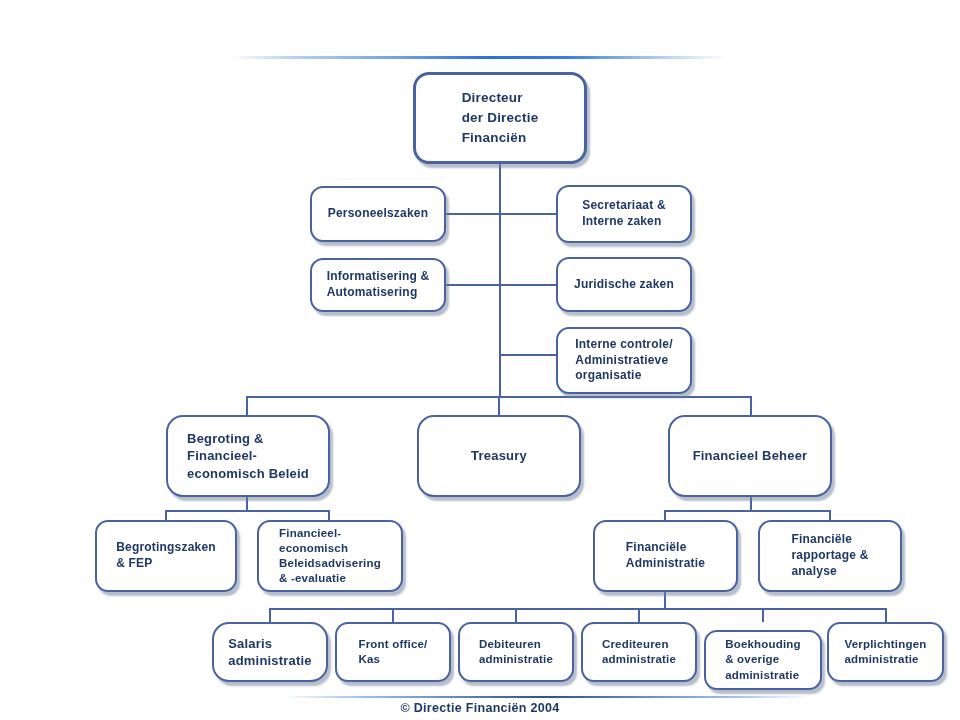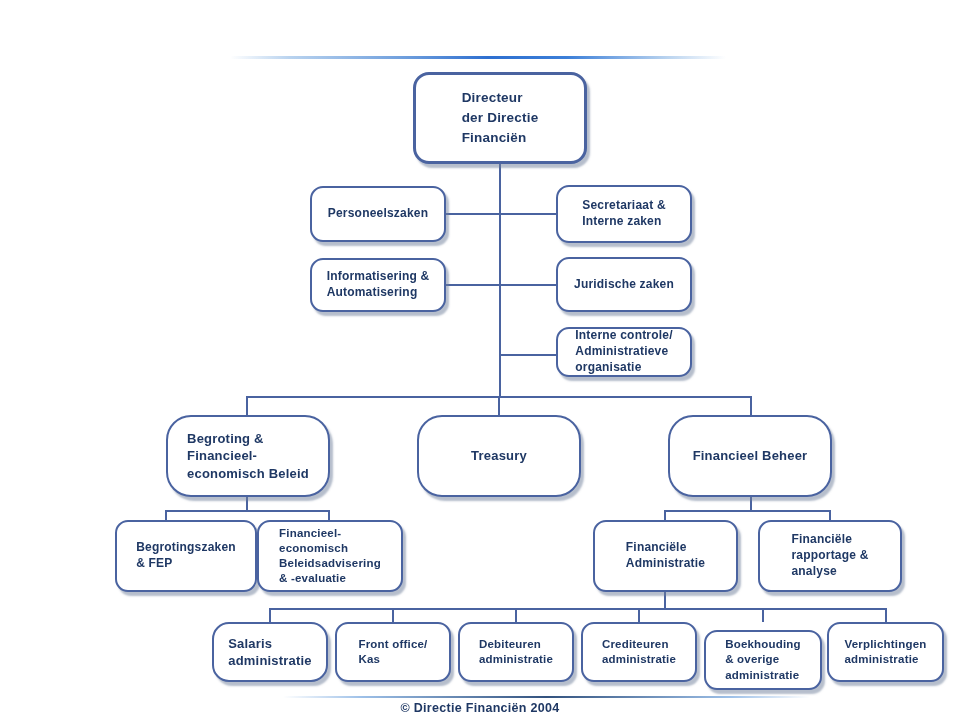--- a/index.html
+++ b/index.html
@@ -33,34 +33,34 @@
   }
   .node{
     position:absolute;box-sizing:border-box;background:#ffffff;
     border:2px solid var(--box-border);border-radius:13px;
     box-shadow:3px 4px 2px rgba(109,125,154,0.5);
     display:flex;align-items:center;justify-content:center;text-align:left;
     font-size:12px;font-weight:bold;color:var(--box-text);
     line-height:1.32;white-space:pre-line;letter-spacing:.2px;padding:2px;
   }
   .lg{border-width:3px;border-radius:16px;font-size:13.5px;line-height:1.5;}
-  .md{border-width:2.5px;border-radius:25px;font-size:13px;}
+  .md{border-width:2.5px;border-radius:17px;font-size:13px;}
   .hl,.vl{position:absolute;background:var(--connector);}
   .hl{height:2px;} .vl{width:2px;}
 
   .n-directeur{left:413px;top:72px;width:174px;height:92px;}
   .n-personeelszaken{left:310px;top:186px;width:136px;height:56px;}
   .n-secretariaat{left:556px;top:185px;width:136px;height:58px;}
   .n-informatisering{left:310px;top:258px;width:136px;height:54px;}
   .n-juridische{left:556px;top:257px;width:136px;height:55px;}
-  .n-interne{left:556px;top:327px;width:136px;height:50px;}
+  .n-interne{left:556px;top:327px;width:136px;height:67px;}
   .n-begroting{left:166px;top:415px;width:164px;height:82px;}
   .n-treasury{left:417px;top:415px;width:164px;height:82px;}
   .n-finbeheer{left:668px;top:415px;width:164px;height:82px;}
-  .n-begrotingszaken{left:95px;top:520px;width:142px;height:72px;margin-left:20px;}
+  .n-begrotingszaken{left:95px;top:520px;width:142px;height:72px;}
   .n-beleidsadvisering{left:257px;top:520px;width:146px;height:72px;font-size:11.5px;}
   .n-finadmin{left:593px;top:520px;width:145px;height:72px;}
   .n-finrapportage{left:758px;top:520px;width:144px;height:72px;}
   .n-salaris{left:212px;top:622px;width:116px;height:60px;font-size:13px;border-radius:17px;}
   .n-frontoffice{left:335px;top:622px;width:116px;height:60px;font-size:11.5px;}
   .n-debiteuren{left:458px;top:622px;width:116px;height:60px;font-size:11.5px;}
   .n-crediteuren{left:581px;top:622px;width:116px;height:60px;font-size:11.5px;}
   .n-boekhouding{left:704px;top:622px;width:118px;height:60px;font-size:11.5px;margin-top:8px;}
   .n-verplichtingen{left:827px;top:622px;width:117px;height:60px;font-size:11.5px;}
 </style>

